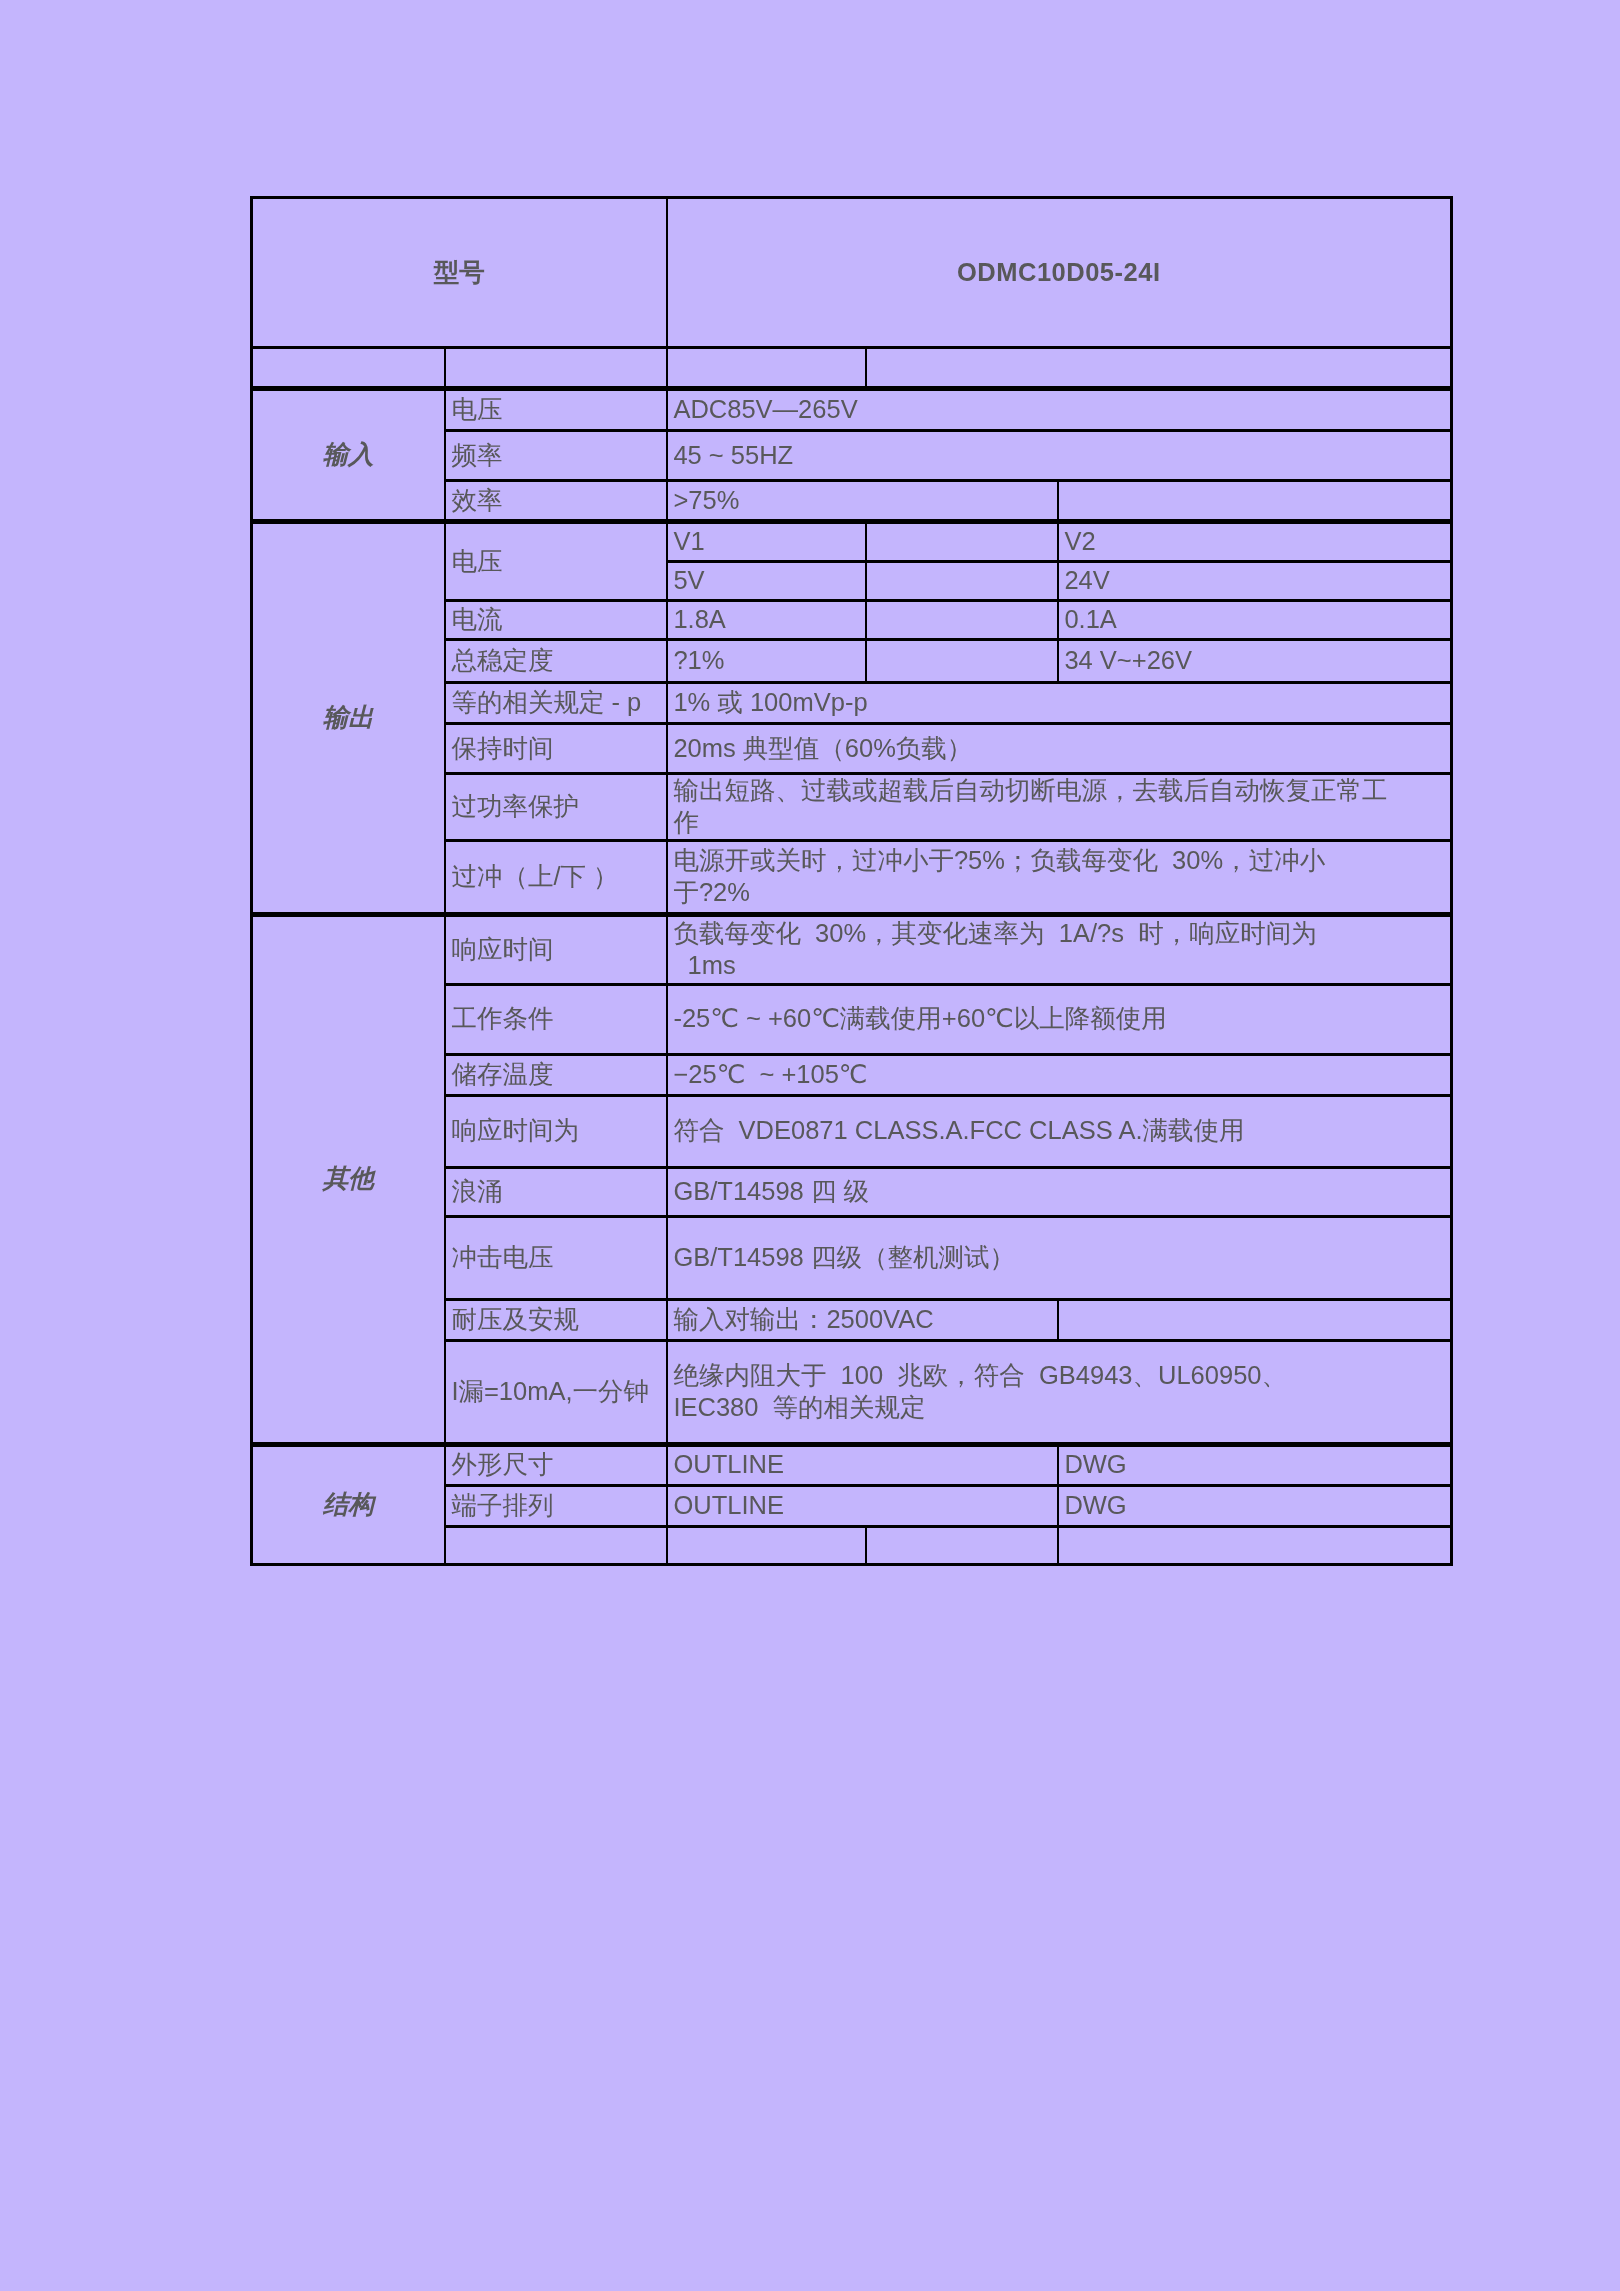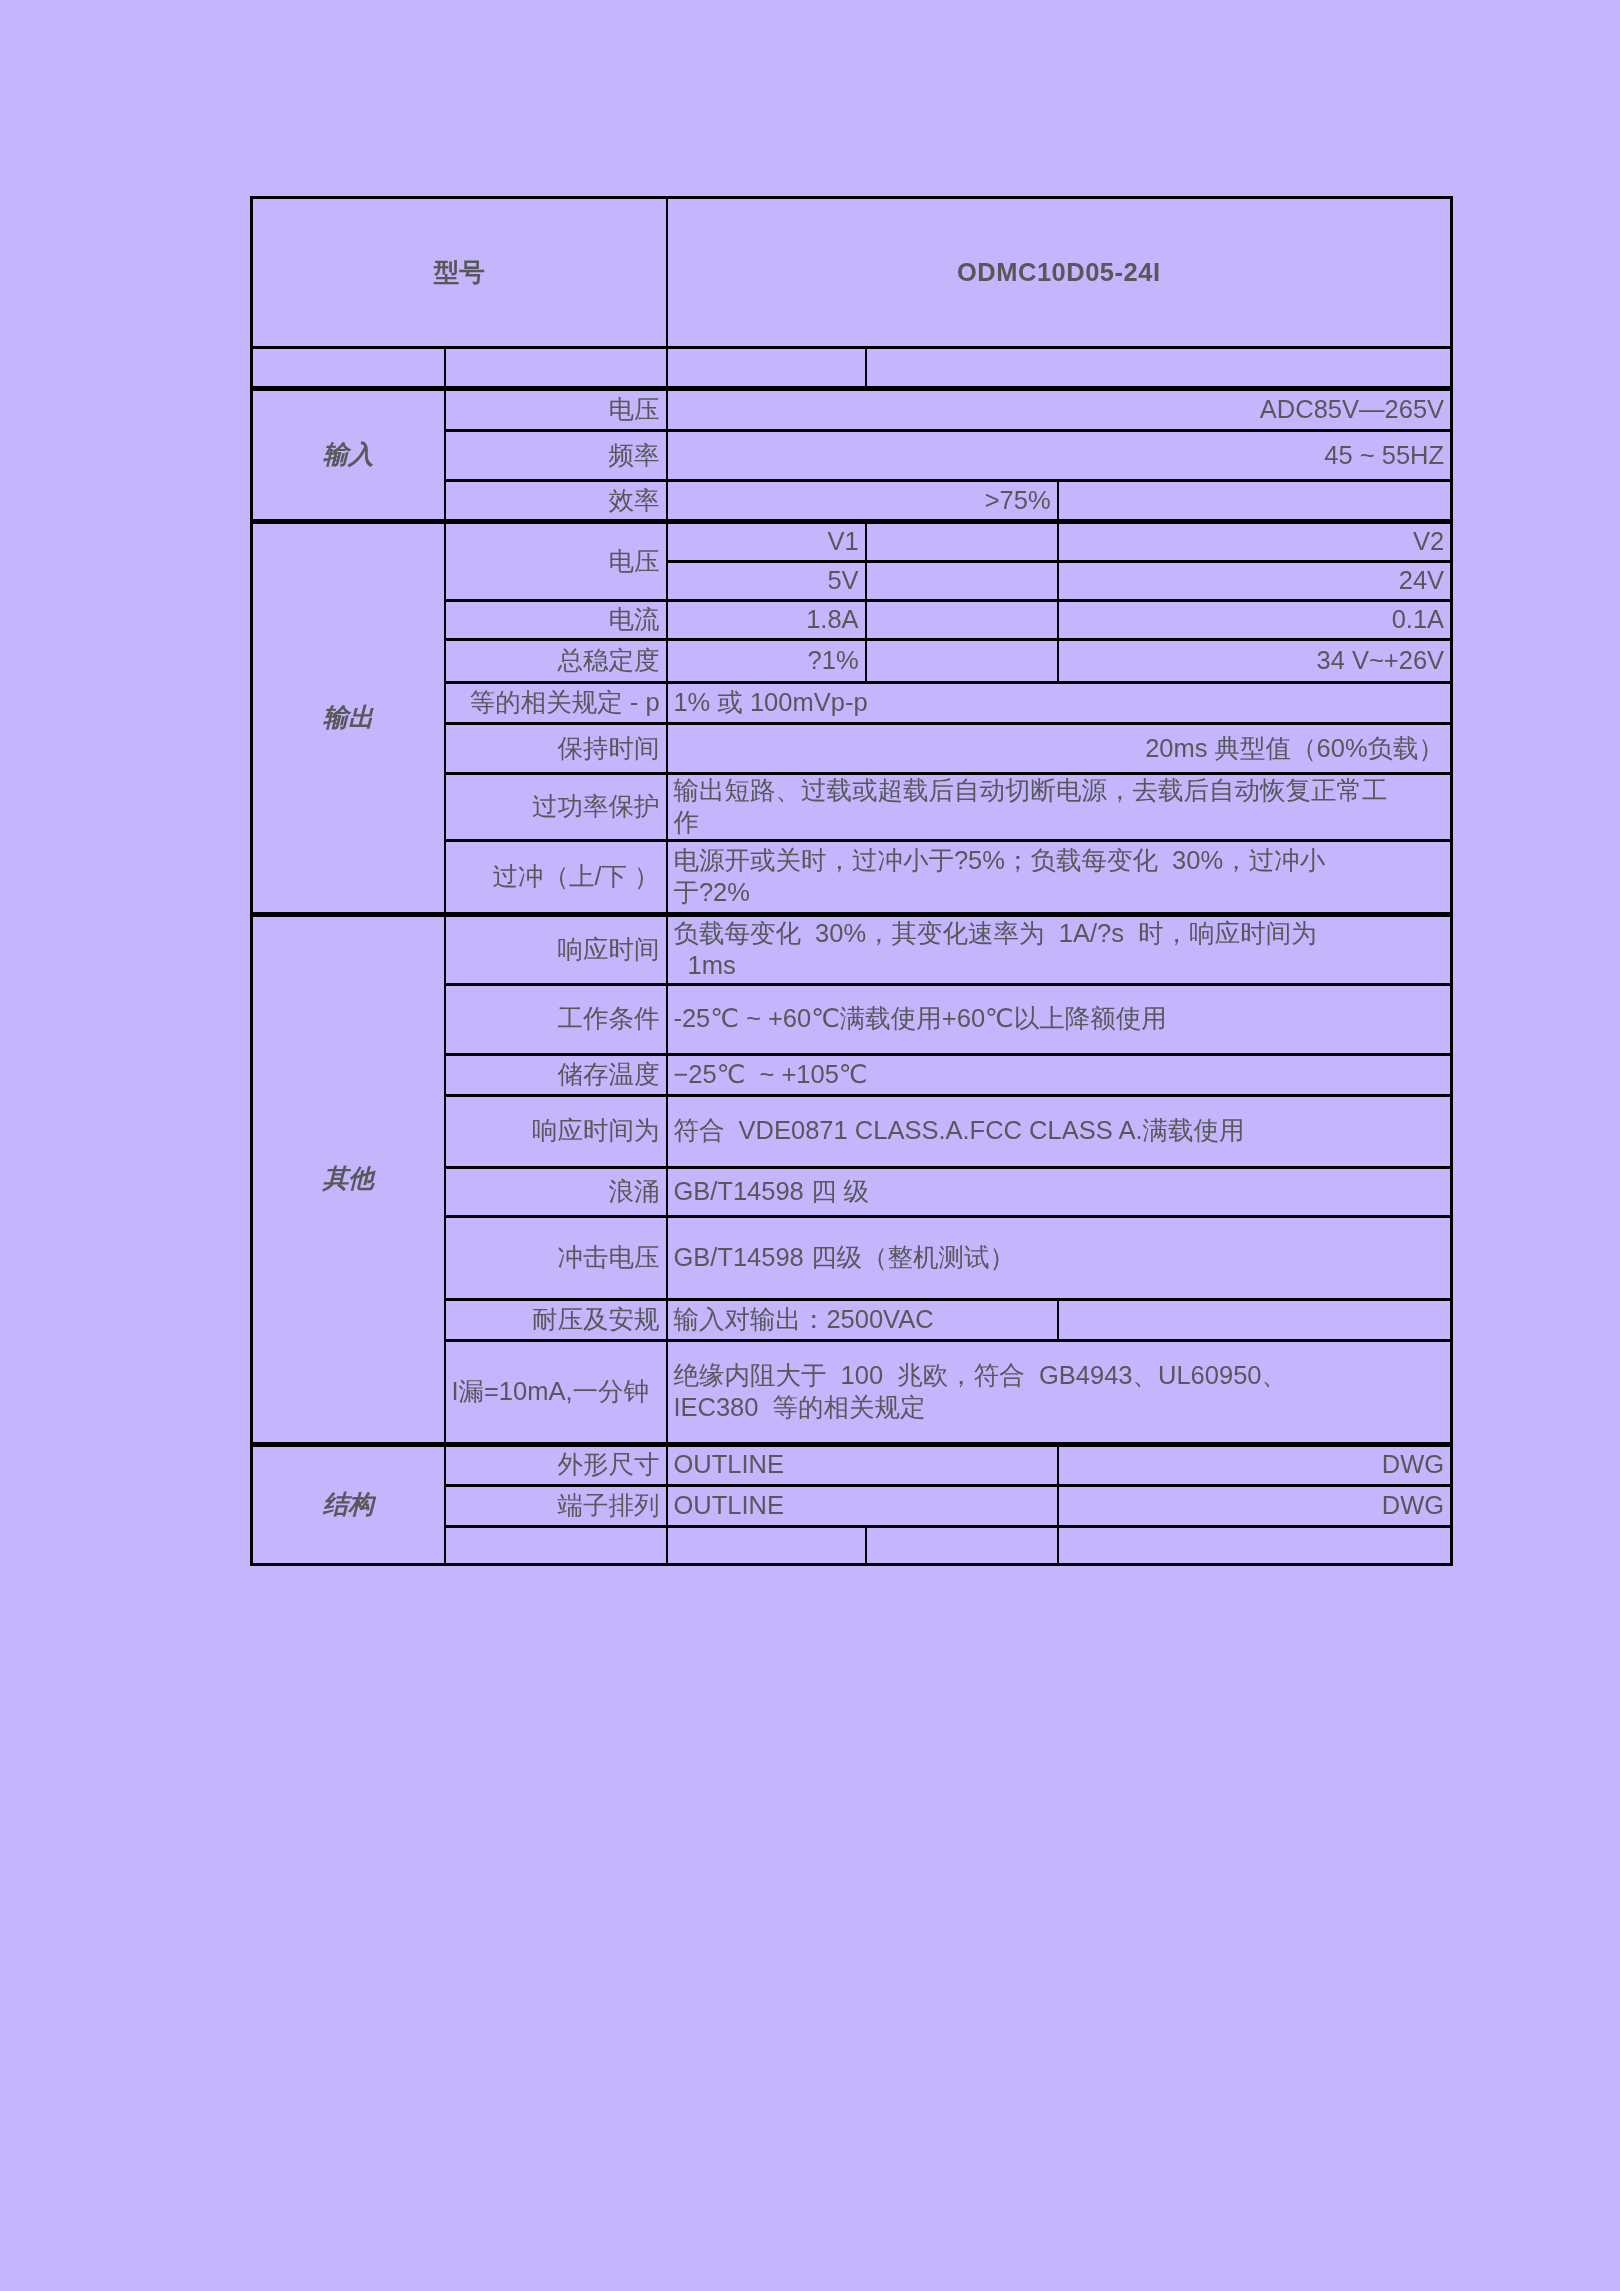--- a/index.html
+++ b/index.html
@@ -26,21 +26,21 @@
     border-top-width:3.9px;
     border-bottom-width:3.9px;
     color:#58585a;
     font-size:25.5px;
     line-height:1.25;
     padding:0 5.9px;
     vertical-align:middle;
     overflow:hidden;
   }
   tr.sec td{border-top-width:5.9px;}
-  .c{text-align:right;}
+  .c{text-align:left;}
   .l{text-align:left;}
   .pre{white-space:pre-wrap;word-break:break-all;margin-left:20px;}
   .nowrap{white-space:nowrap;padding:0 2px;}
   .sec-title{font-weight:bold;font-size:26.5px;text-align:center;font-style:italic;}
   .hdr-label{font-size:35px;font-weight:bold;text-align:center;}
   .hdr-model{font-size:37px;font-weight:bold;text-align:center;letter-spacing:0.5px;}
 </style>
 </head>
 <body>
 

